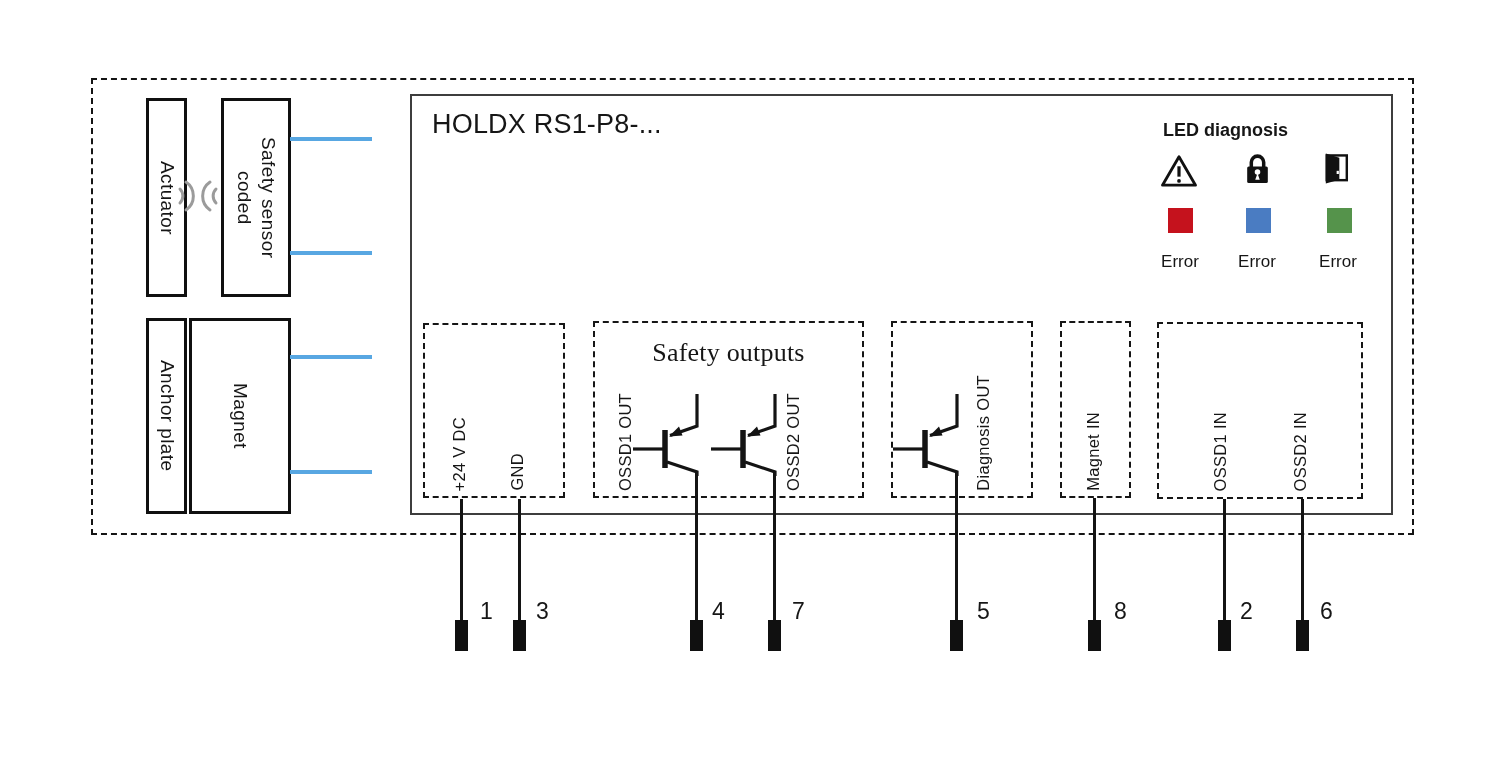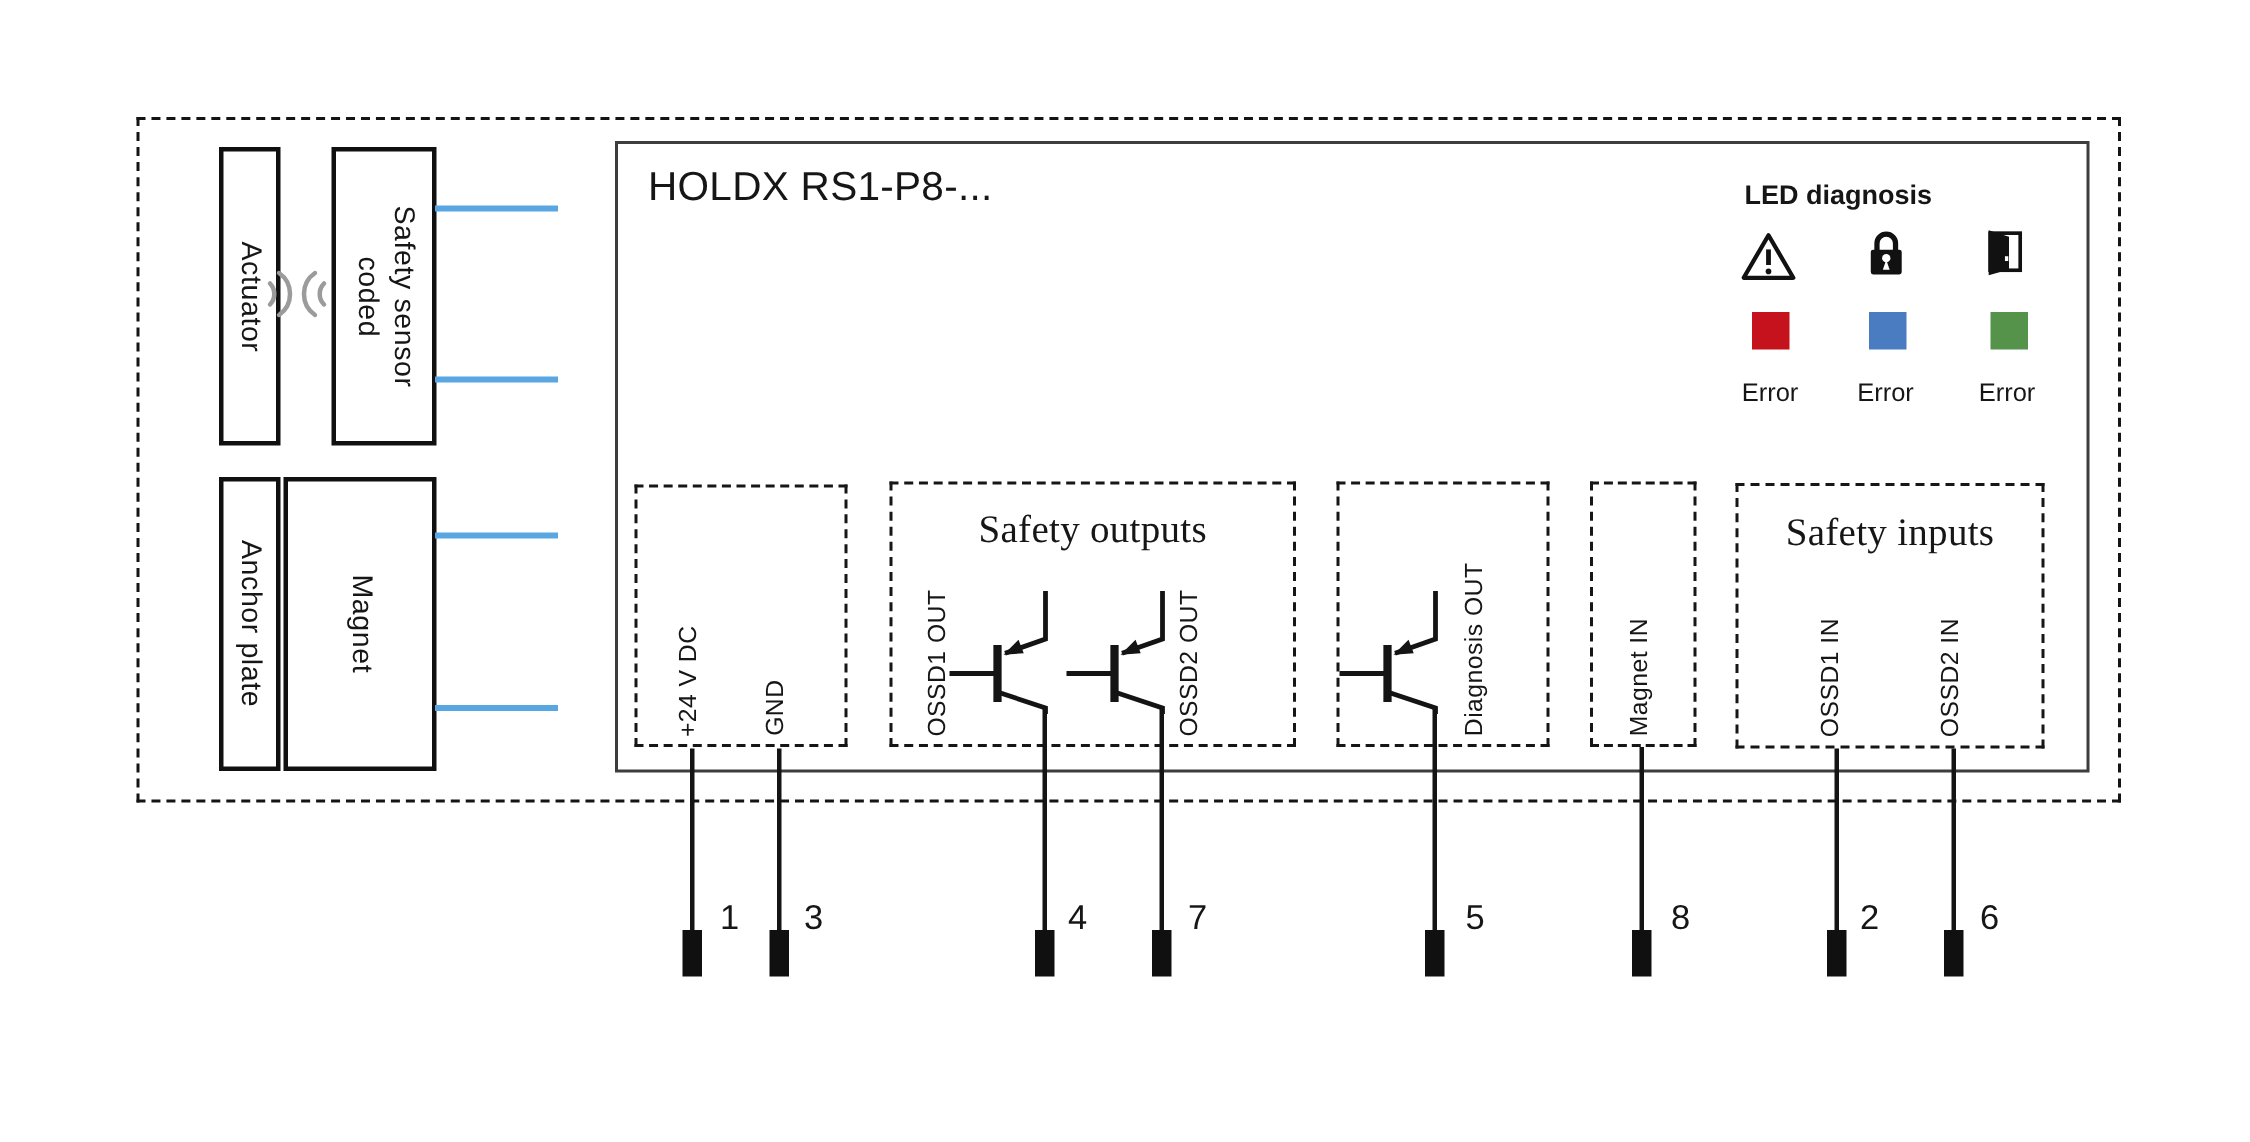--- a/index.html
+++ b/index.html
@@ -127,21 +127,20 @@
       <polyline points="42,74 72,84 72,88"></polyline>
     </g>
     <polygon points="44,48.5 57.5,47.5 54,38.5" fill="#141414"></polygon>
   </svg>
   <div class="abs vpin" style="left:974px;bottom:270px;">Diagnosis OUT</div>
 
   <div class="abs port-box" style="left:1060px;top:321px;width:71px;height:177px;"></div>
   <div class="abs vpin" style="left:1084px;bottom:270px;">Magnet IN</div>
 
   <div class="abs port-box" style="left:1157px;top:322px;width:206px;height:177px;"></div>
-  <div class="abs port-title" style="left:1157px;top:340px;width:206px;">Safety inputs</div>
   <div class="abs vpin" style="left:1211px;bottom:270px;">OSSD1 IN</div>
   <div class="abs vpin" style="left:1291px;bottom:270px;">OSSD2 IN</div>
 
   <div class="abs wire" style="left:460px;top:499px;height:124px;"></div>
   <div class="abs wire" style="left:518px;top:499px;height:124px;"></div>
   <div class="abs wire" style="left:695px;top:472px;height:151px;"></div>
   <div class="abs wire" style="left:773px;top:472px;height:151px;"></div>
   <div class="abs wire" style="left:955px;top:472px;height:151px;"></div>
   <div class="abs wire" style="left:1093px;top:498px;height:125px;"></div>
   <div class="abs wire" style="left:1223px;top:499px;height:124px;"></div>

